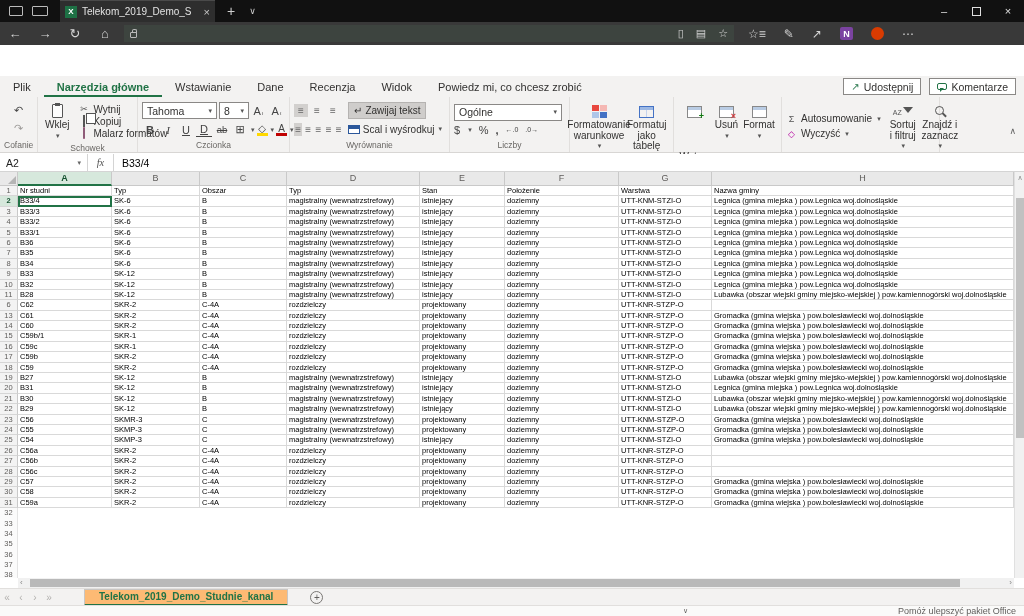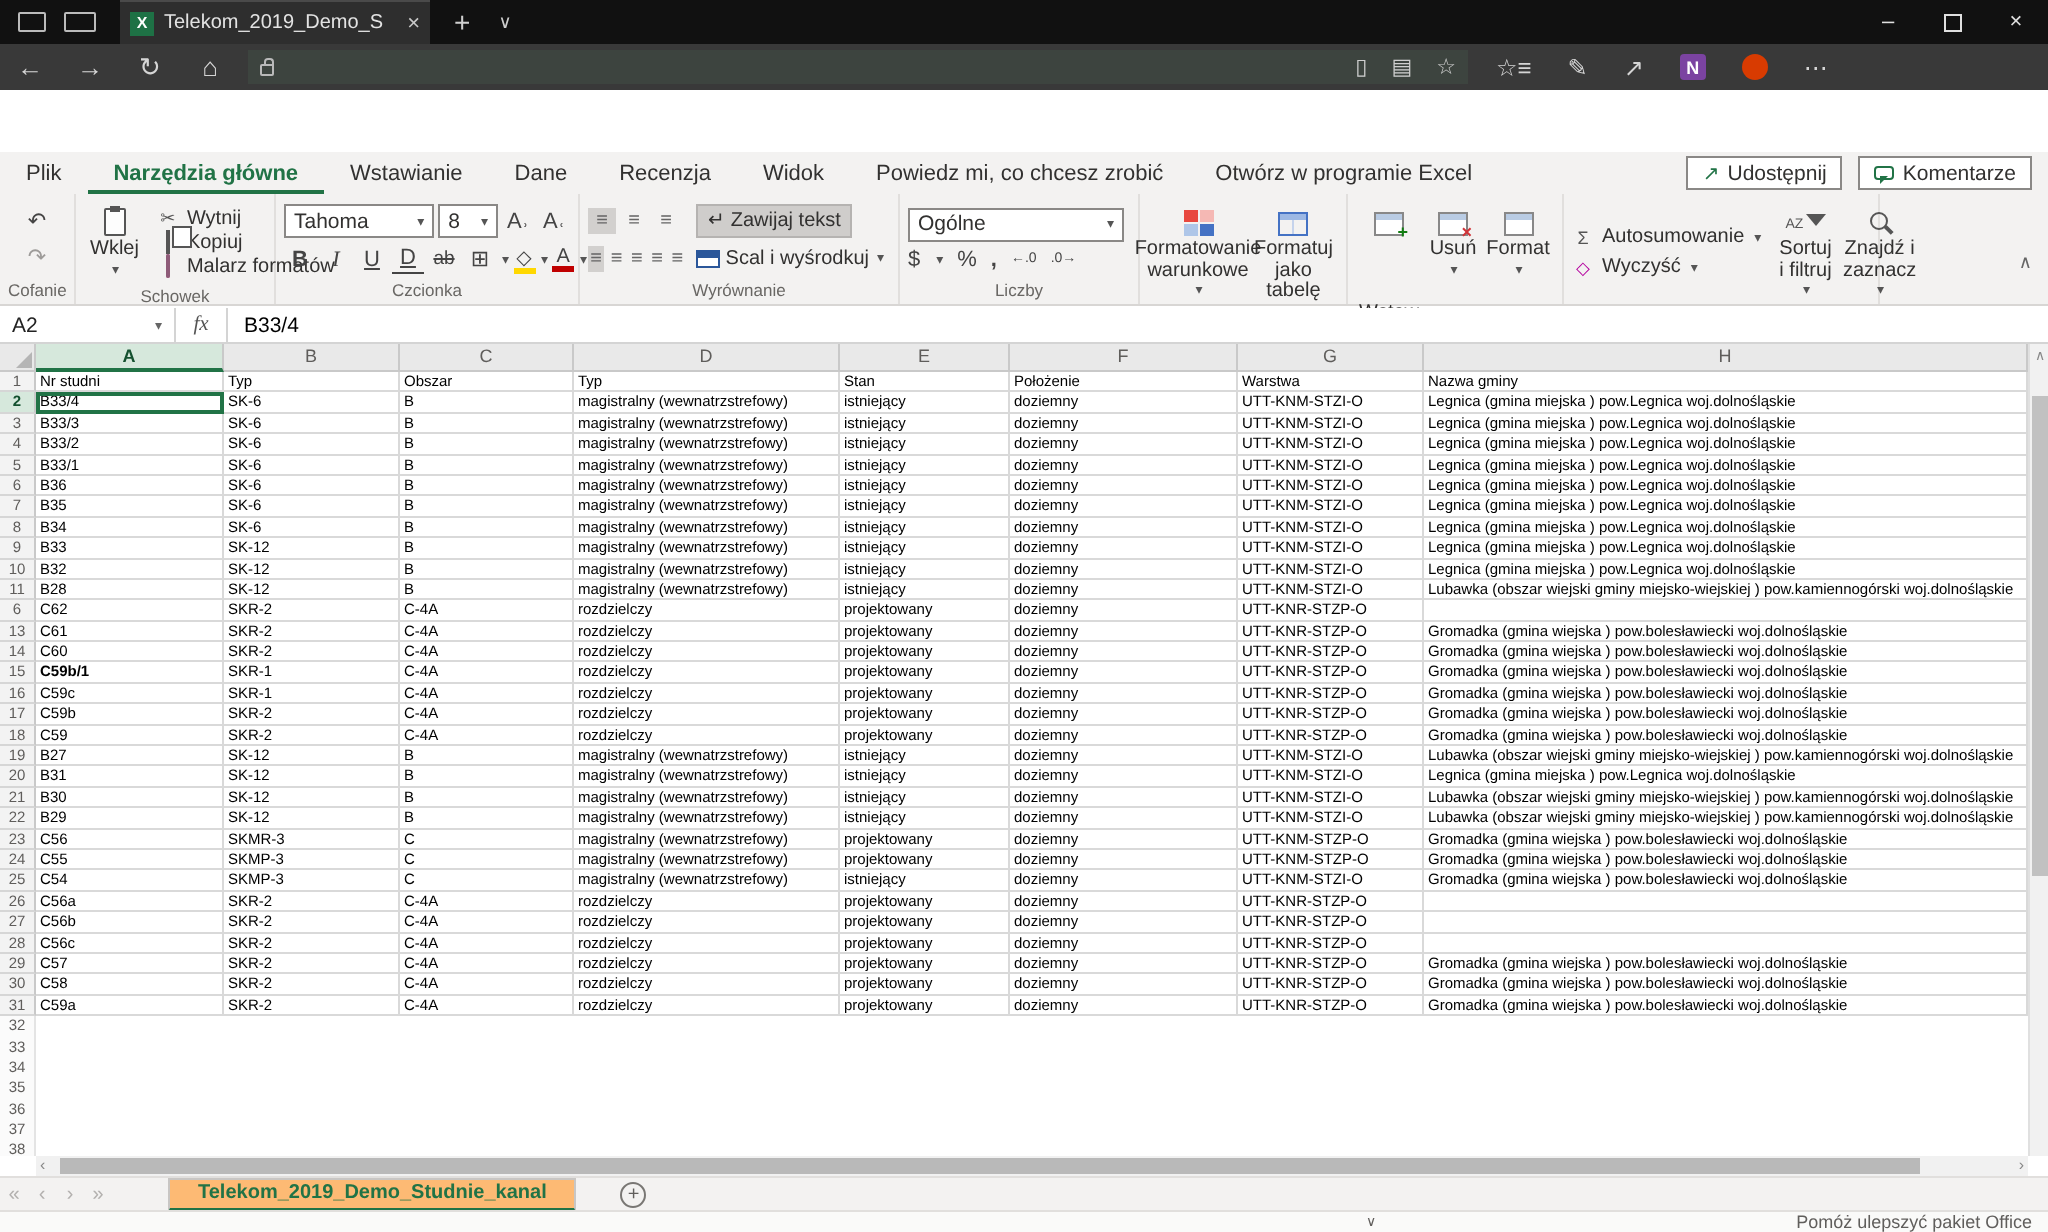--- a/index.html
+++ b/index.html
@@ -223,21 +223,20 @@
 
 
   <div class="menubar">
     <span class="mitem">Plik</span>
     <span class="mitem active">Narzędzia główne</span>
     <span class="mitem">Wstawianie</span>
     <span class="mitem">Dane</span>
     <span class="mitem">Recenzja</span>
     <span class="mitem">Widok</span>
     <span class="mitem">Powiedz mi, co chcesz zrobić</span>
-    <span class="mitem">Otwórz w programie Excel</span>
     <span class="mstretch"></span>
     <span class="mbtn">
         <span class="sharrow">↗</span>
         <span>Udostępnij</span>
       </span>
     <span class="mbtn">
         <span class="bubble"></span>
         <span>Komentarze</span>
       </span>
   </div>
@@ -620,21 +619,21 @@
           <div class="cell" style="width: 88px;">SKR-2</div>
           <div class="cell" style="width: 87px;">C-4A</div>
           <div class="cell" style="width: 133px;">rozdzielczy</div>
           <div class="cell" style="width: 85px;">projektowany</div>
           <div class="cell" style="width: 114px;">doziemny</div>
           <div class="cell" style="width: 93px;">UTT-KNR-STZP-O</div>
           <div class="cell" style="width: 302px;">Gromadka (gmina wiejska ) pow.bolesławiecki woj.dolnośląskie</div>
         </div>
         <div class="grow">
           <div class="rh">15</div>
-          <div class="cell" style="width: 94px; font-weight: bold;">C59b/1</div>
+          <div class="cell" style="width: 94px;">C59b/1</div>
           <div class="cell" style="width: 88px;">SKR-1</div>
           <div class="cell" style="width: 87px;">C-4A</div>
           <div class="cell" style="width: 133px;">rozdzielczy</div>
           <div class="cell" style="width: 85px;">projektowany</div>
           <div class="cell" style="width: 114px;">doziemny</div>
           <div class="cell" style="width: 93px;">UTT-KNR-STZP-O</div>
           <div class="cell" style="width: 302px;">Gromadka (gmina wiejska ) pow.bolesławiecki woj.dolnośląskie</div>
         </div>
         <div class="grow">
           <div class="rh">16</div>

